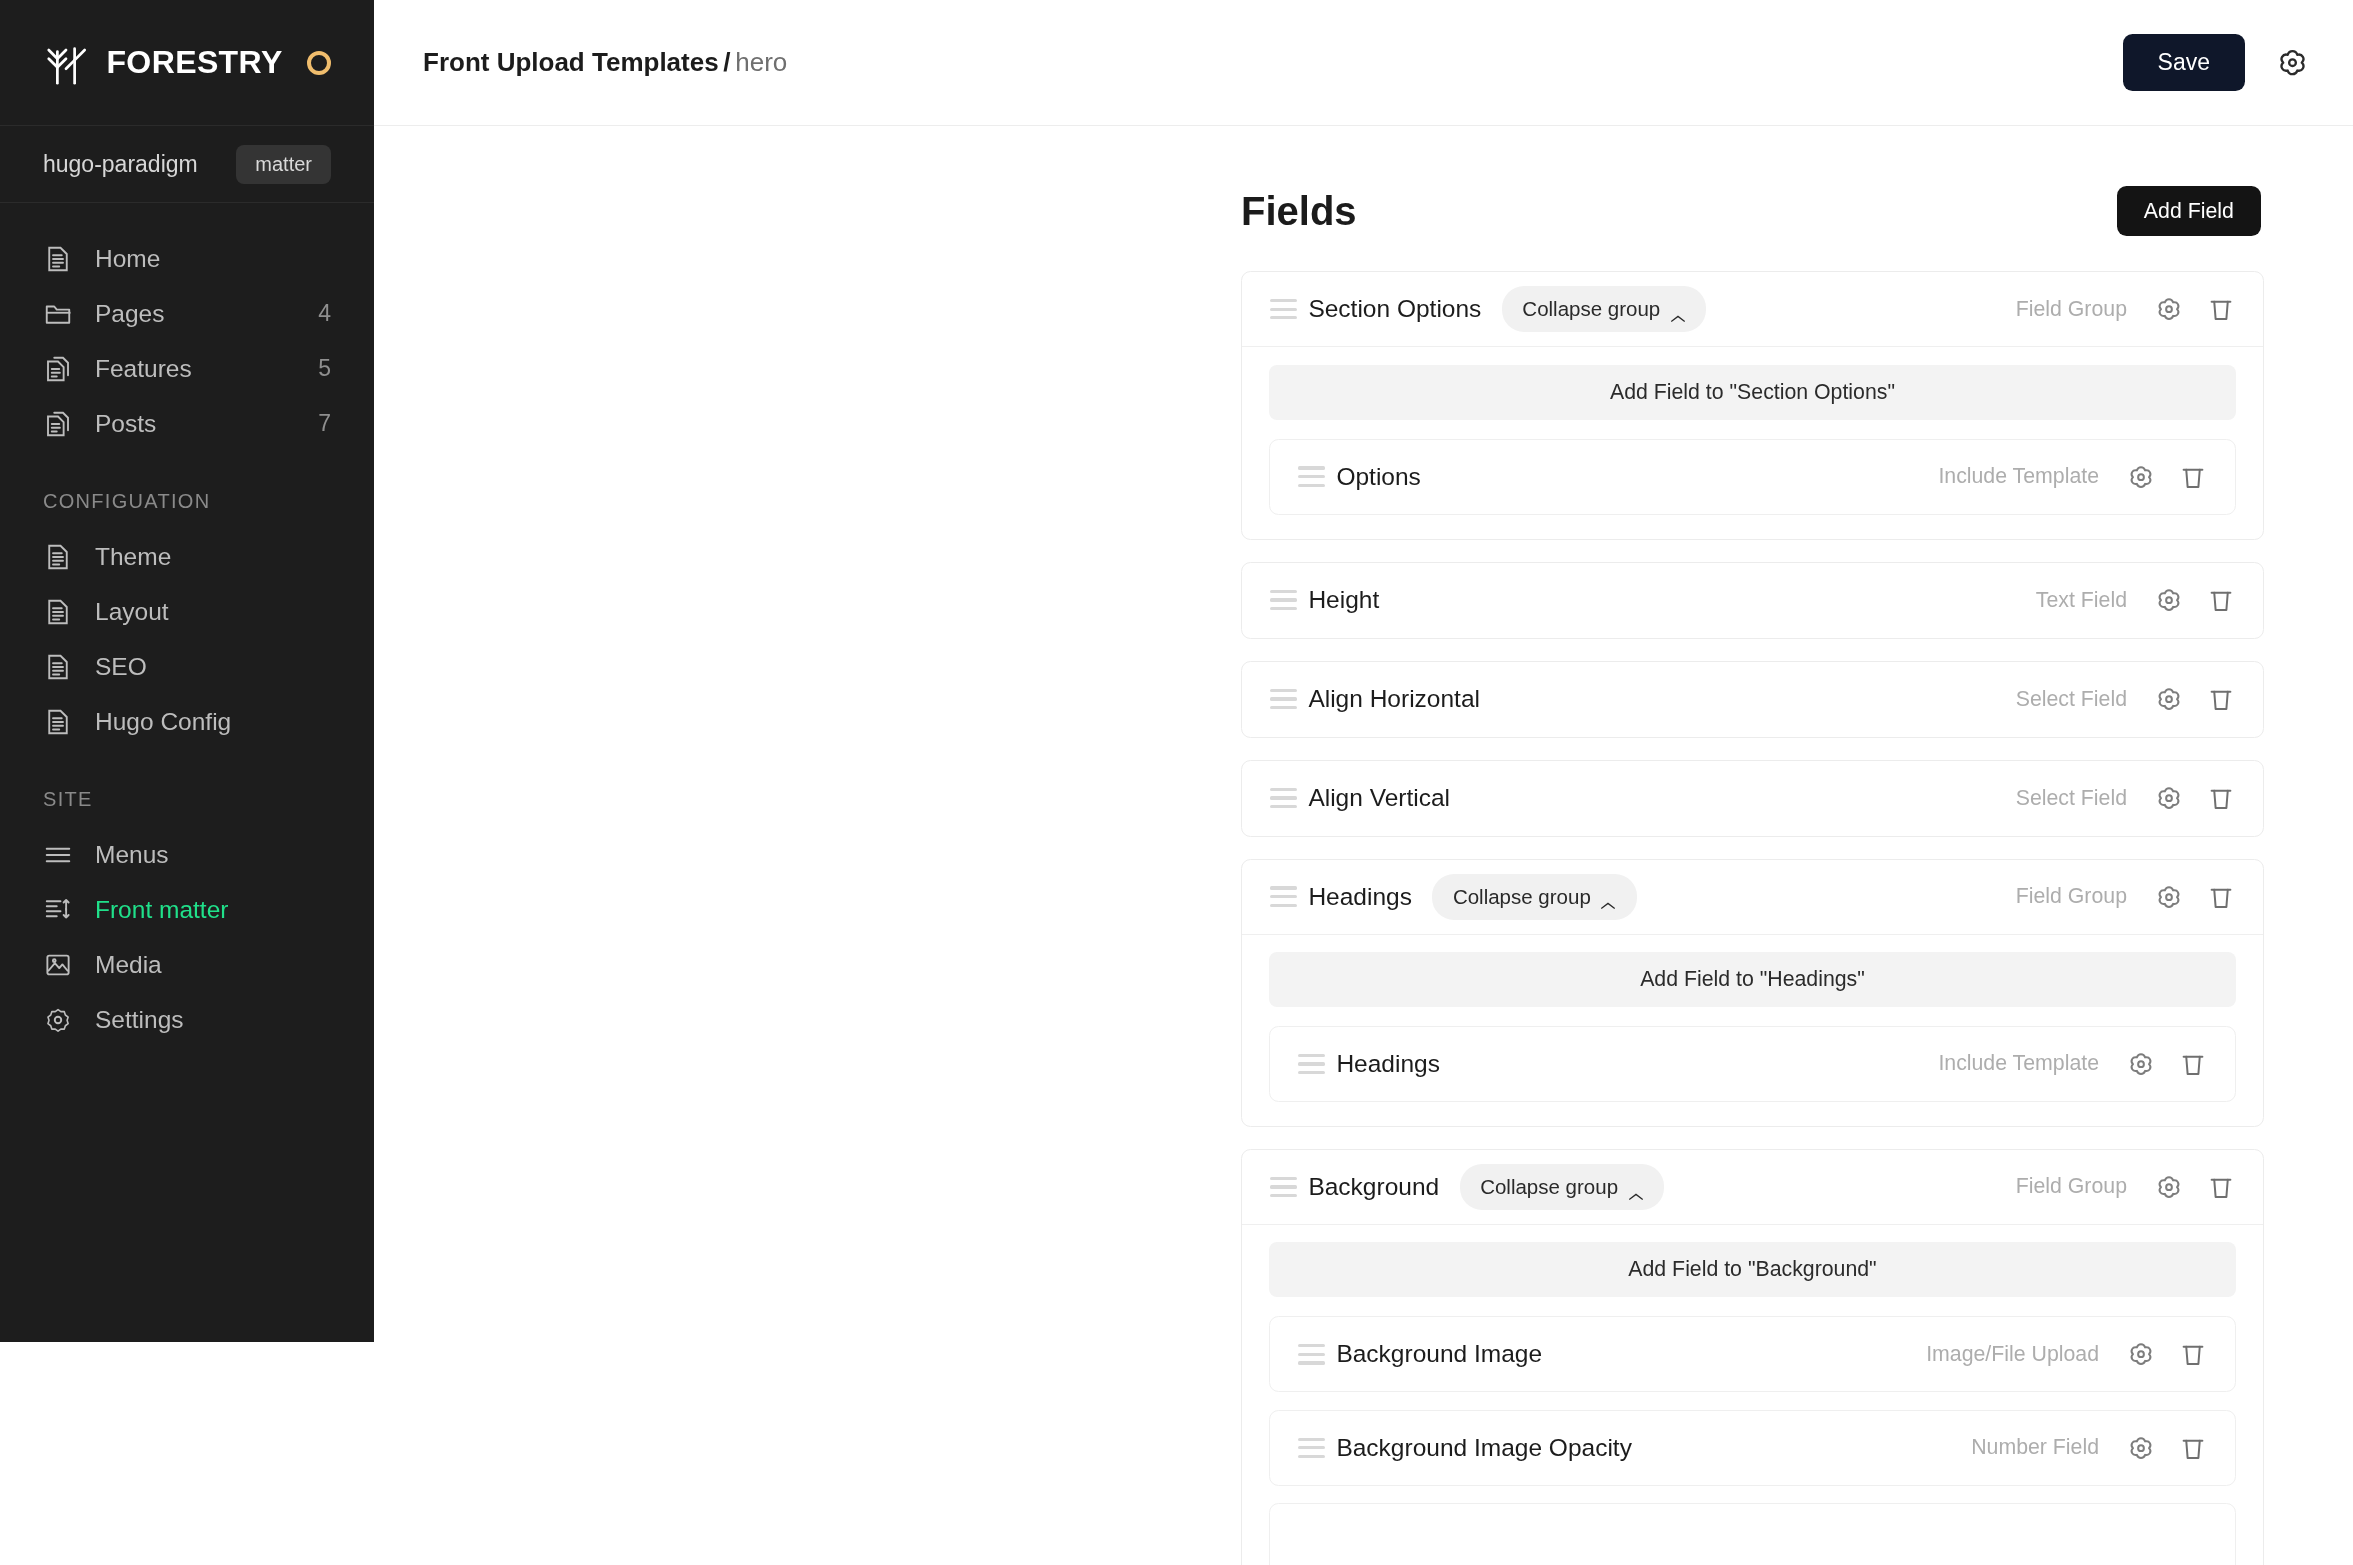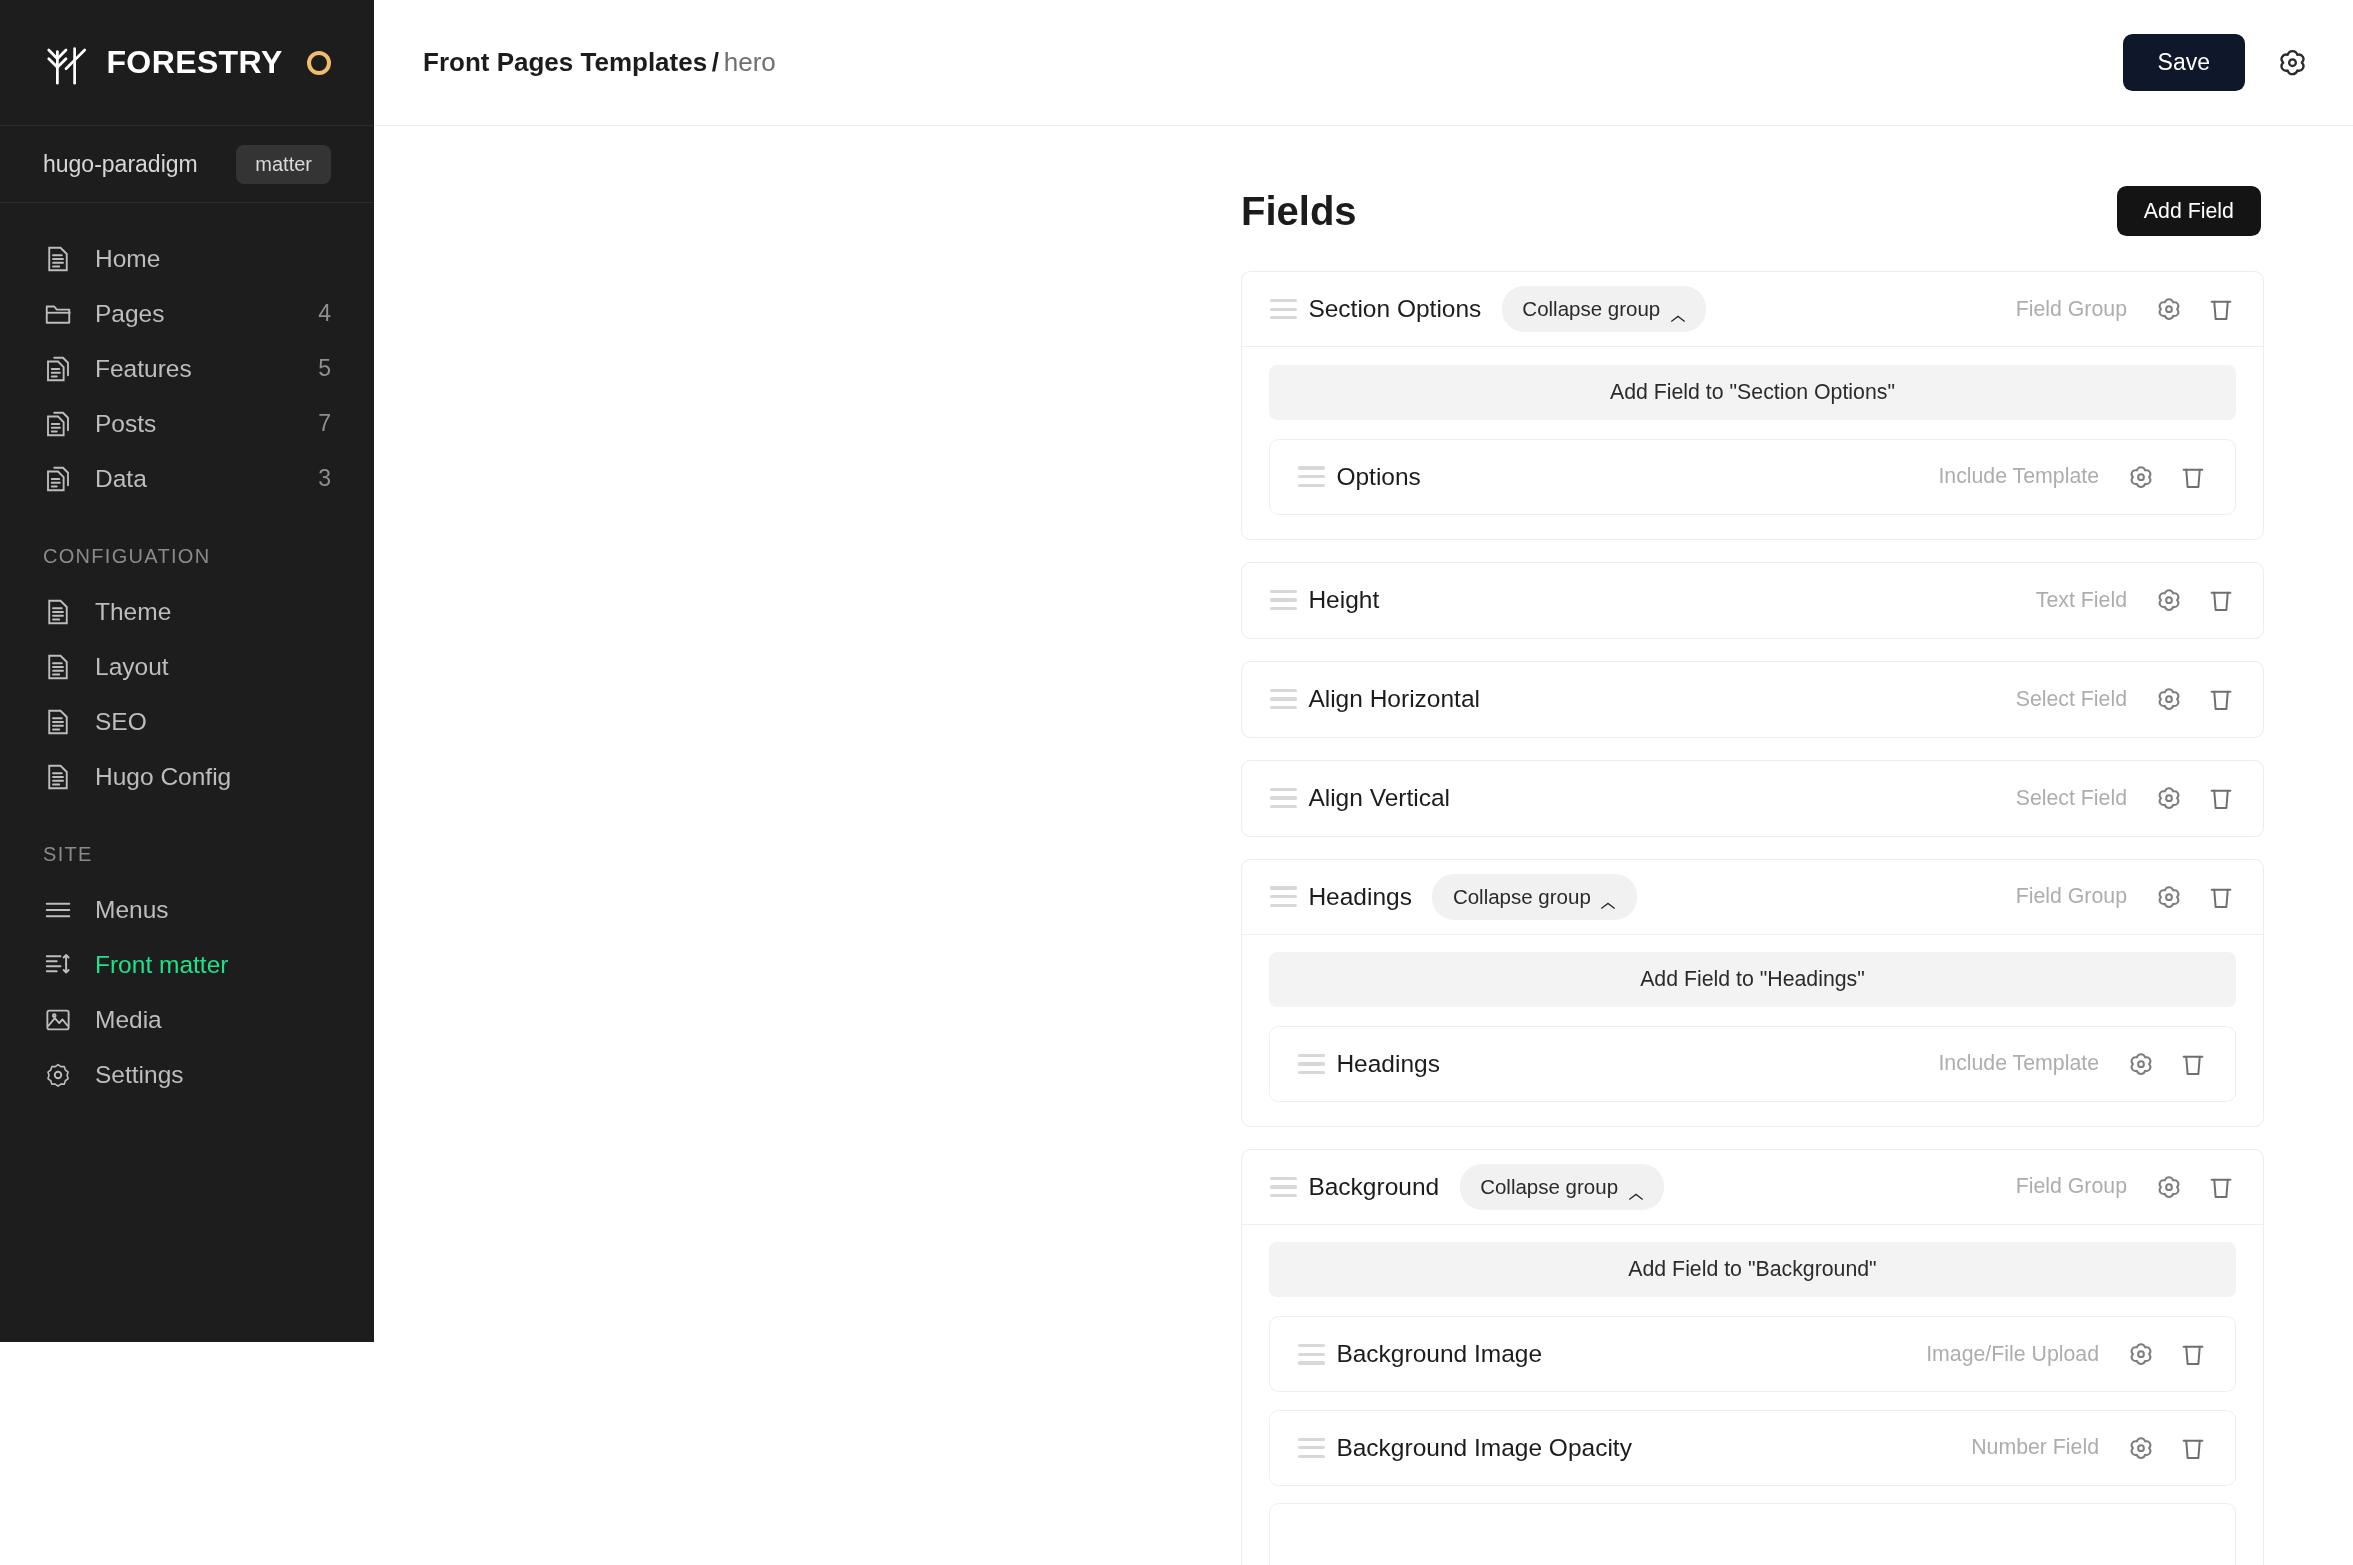--- a/index.html
+++ b/index.html
@@ -314,31 +314,20 @@
         <svg viewBox="0 0 24 24" fill="none" stroke="#bdbdbd" stroke-width="1.5" stroke-linecap="round">
           <path d="M9 3 h7 l4 4 v10"></path>
           <path d="M4 6 h8 l4.5 4.5 V21 H4 Z"></path>
           <path d="M7 12 h6 M7 15 h6.5 M7 18 h4"></path>
         </svg>
       </span>
       <span class="lbl">Posts</span>
       <span class="cnt">7</span>
     </div>
 
-    <div class="nav-item">
-      <span class="ico">
-        <svg viewBox="0 0 24 24" fill="none" stroke="#bdbdbd" stroke-width="1.5" stroke-linecap="round">
-          <path d="M9 3 h7 l4 4 v10"></path>
-          <path d="M4 6 h8 l4.5 4.5 V21 H4 Z"></path>
-          <path d="M7 12 h6 M7 15 h6.5 M7 18 h4"></path>
-        </svg>
-      </span>
-      <span class="lbl">Data</span>
-      <span class="cnt">3</span>
-    </div>
 
     <div class="nav-section">CONFIGUATION</div>
 
     <div class="nav-item">
       <span class="ico">
         <svg viewBox="0 0 24 24" fill="none" stroke="#bdbdbd" stroke-width="1.5" stroke-linecap="round">
           <path d="M5 3 h9 l5 5 v13 H5 Z"></path>
           <path d="M8 9 h7 M8 12 h8 M8 15 h8 M8 18 h5"></path>
         </svg>
       </span>
@@ -418,21 +407,21 @@
       <span class="lbl">Settings</span>
     </div>
 
   </nav>
 </aside>
 
 <div class="main">
 
   <header class="topbar">
     <div class="crumb">
-      <span class="b1">Front Pages Templates</span><span class="sep">/</span><span class="b2">hero</span>
+      <span class="b1">Front Upload Templates</span><span class="sep">/</span><span class="b2">hero</span>
     </div>
     <div class="topbar-right">
       <button class="save-btn">Save</button>
       <span class="gear-btn">
         <svg viewBox="0 0 24 24" fill="none" stroke="#2b2b2b" stroke-width="1.6" stroke-linejoin="round">
           <path d="M12 2.8 C13.6 2.8 14.9 4.1 15.3 5.3 C16.5 5 18.3 5.3 19.1 6.7 C19.9 8.1 19.3 9.8 18.4 10.7 C19.3 11.6 19.9 13.3 19.1 14.7 C18.3 16.1 16.5 16.4 15.3 16.1 C14.9 17.3 13.6 18.6 12 18.6 C10.4 18.6 9.1 17.3 8.7 16.1 C7.5 16.4 5.7 16.1 4.9 14.7 C4.1 13.3 4.7 11.6 5.6 10.7 C4.7 9.8 4.1 8.1 4.9 6.7 C5.7 5.3 7.5 5 8.7 5.3 C9.1 4.1 10.4 2.8 12 2.8 Z" transform="translate(0 1.4)"></path>
           <circle cx="12" cy="12.1" r="2.3"></circle>
         </svg>
       </span>
     </div>

